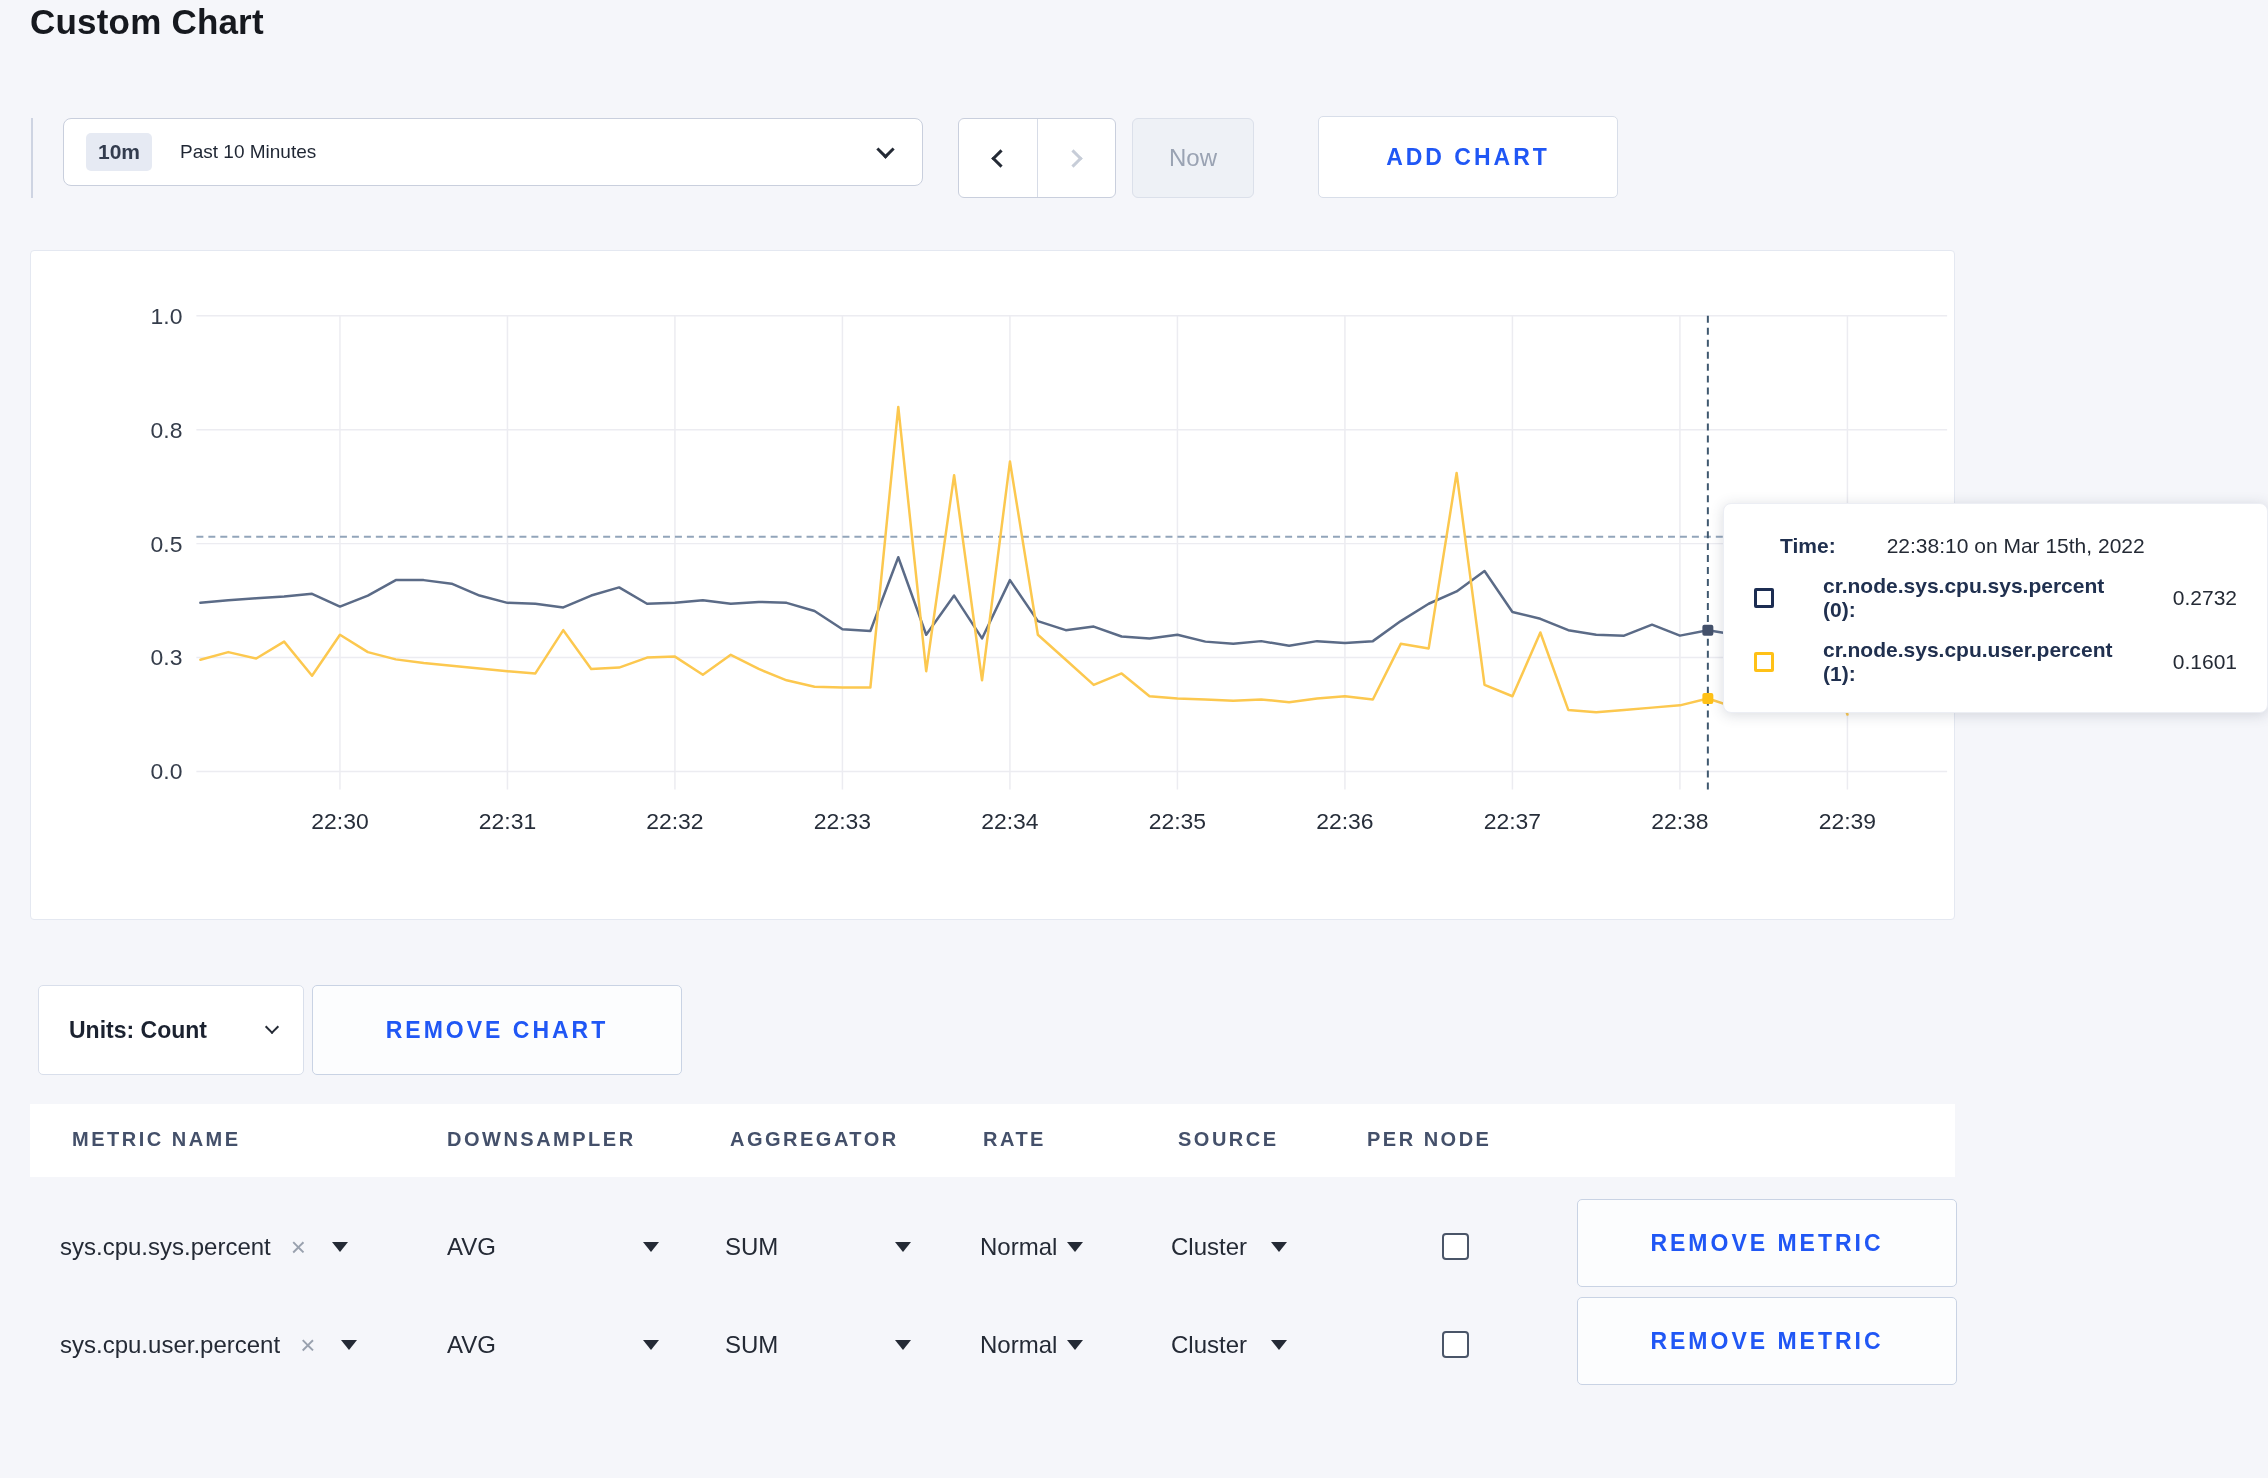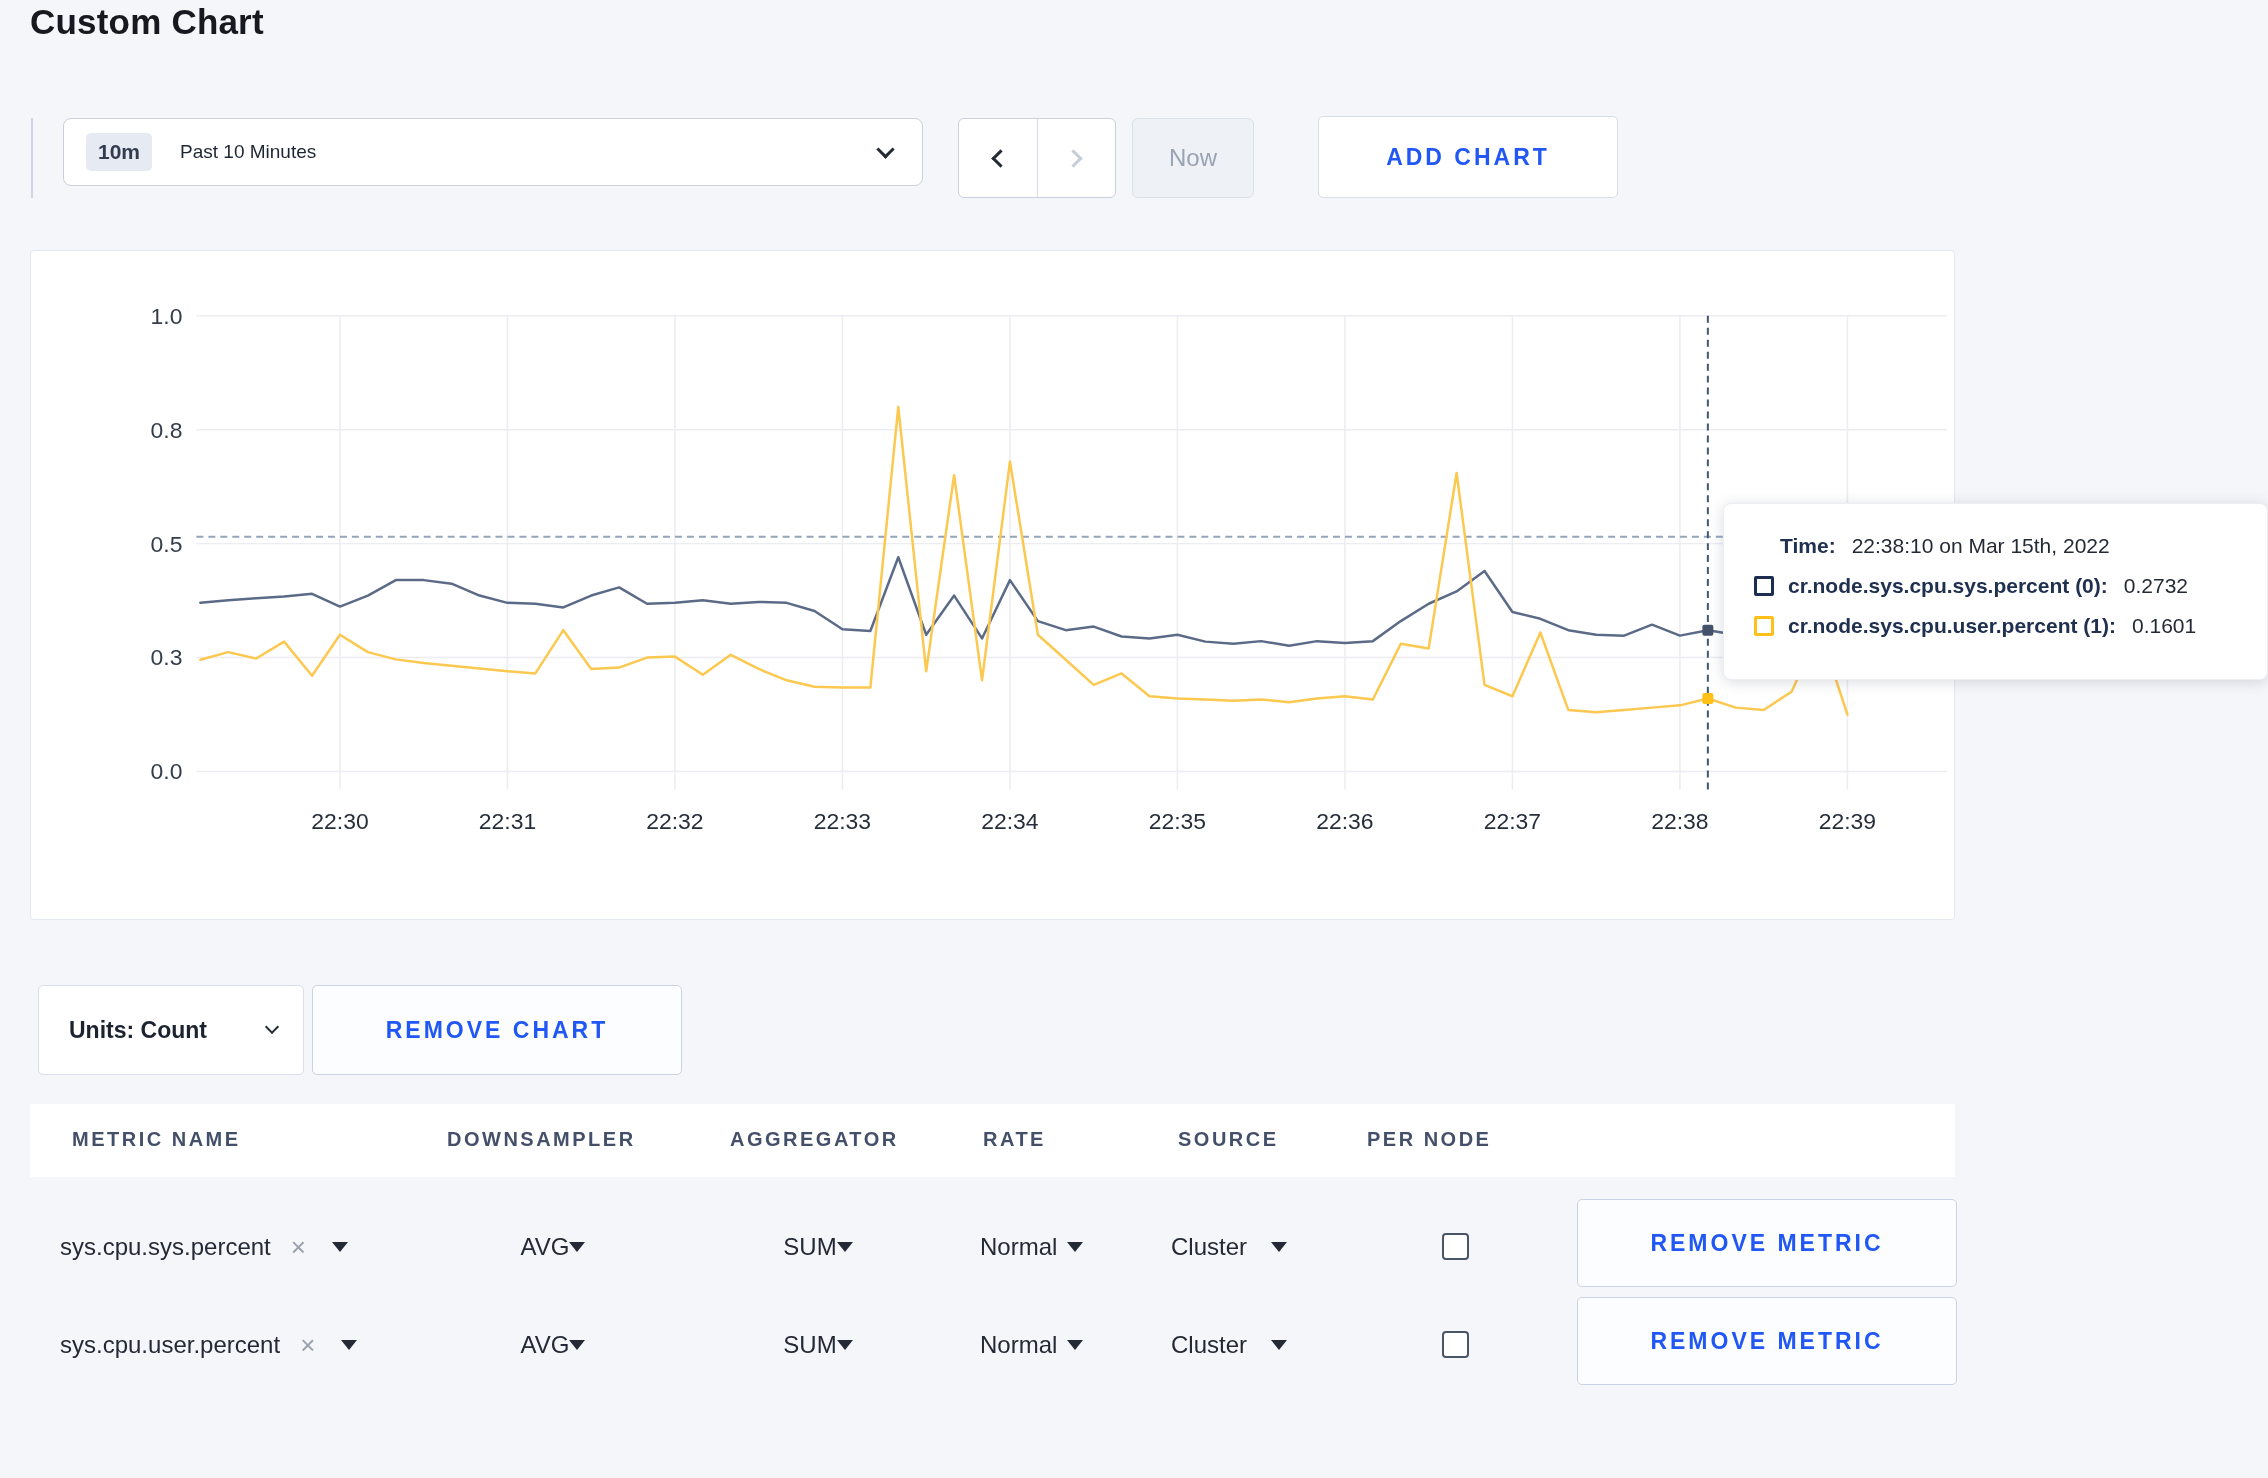--- a/index.html
+++ b/index.html
@@ -40,40 +40,40 @@
 
   
   .chart-card { position:absolute; left:30px; top:250px; width:1925px; height:670px; background:#fff;
     border:1px solid #e4e8f1; border-radius:4px; }
   .chart-card svg { position:absolute; inset:0; width:100%; height:100%; }
   svg text { font-family:"Liberation Sans", sans-serif; }
 
   
   .tooltip { position:absolute; left:1723px; top:503px; width:545px; min-height:177px; background:#fff;
     border:1px solid #eceef4; border-radius:8px; box-shadow:0 2px 14px rgba(50,60,85,.18); z-index:5; padding:28px 30px 26px 30px; }
-  .t-row { display:flex; align-items:center; margin-top:16px; }
+  .t-row { display:flex; align-items:center; margin-top:16px;gap:35px; }
   .t-row:first-child { margin-top:2px; margin-left:26px; }
   .t-label { font-size:21px; font-weight:700; color:#20304f; }
   .t-val { font-size:21px; color:#242a35; margin-left:16px; }
   .swatch { width:20px; height:20px; border:3.5px solid #000; border-radius:2px; background:#fff; margin-right:14px; flex:none; }
 
   
   .units-select { position:absolute; left:30px; top:985px; width:266px; height:90px; background:#fff;
     border:1px solid #d9dfeb; border-radius:5px; display:flex; align-items:center; justify-content:space-between;
     padding:0 26px 0 30px; cursor:pointer;margin-left:8px; }
   .units-label { font-size:23px; font-weight:700; color:#1b2230; }
   .remove-chart { position:absolute; left:312px; top:985px; width:370px; height:90px; }
 
   
   .table-header { position:absolute; left:30px; top:1104px; width:1925px; height:73px; background:#fff; }
   .table-header span { position:absolute; top:24px; font-size:20px; font-weight:600; color:#44506a; letter-spacing:2.5px; }
   .h1 { left:42px; } .h2 { left:417px; } .h3 { left:700px; } .h4 { left:953px; } .h5 { left:1148px; } .h6 { left:1337px; }
 
   .m-row { position:absolute; left:30px; width:1925px; height:96px; }
-  .m-row .cell { position:absolute; top:0; height:96px; display:flex; align-items:center; cursor:pointer;justify-content:center; }
+  .m-row .cell { position:absolute; top:0; height:96px; display:flex; align-items:center; cursor:pointer; }
   .m-name { font-size:24px; color:#242a35; }
   .x-icon { font-size:26px; color:#99a1ae; margin-left:20px; cursor:pointer; line-height:1; }
   .tri { width:0; height:0; border-left:8px solid transparent; border-right:8px solid transparent; border-top:10px solid #242a35; }
   .name-cell { left:30px; } .name-cell .tri { margin-left:26px; }
   .ds-cell   { left:417px; width:212px; justify-content:space-between; }
   .ag-cell   { left:695px; width:186px; justify-content:space-between; }
   .rate-cell { left:950px; gap:10px; }
   .src-cell  { left:1141px; gap:24px; }
   .cell-text { font-size:24px; color:#242a35; }
   .checkbox { position:absolute; left:1412px; top:34px; width:27px; height:27px; background:#fff;

